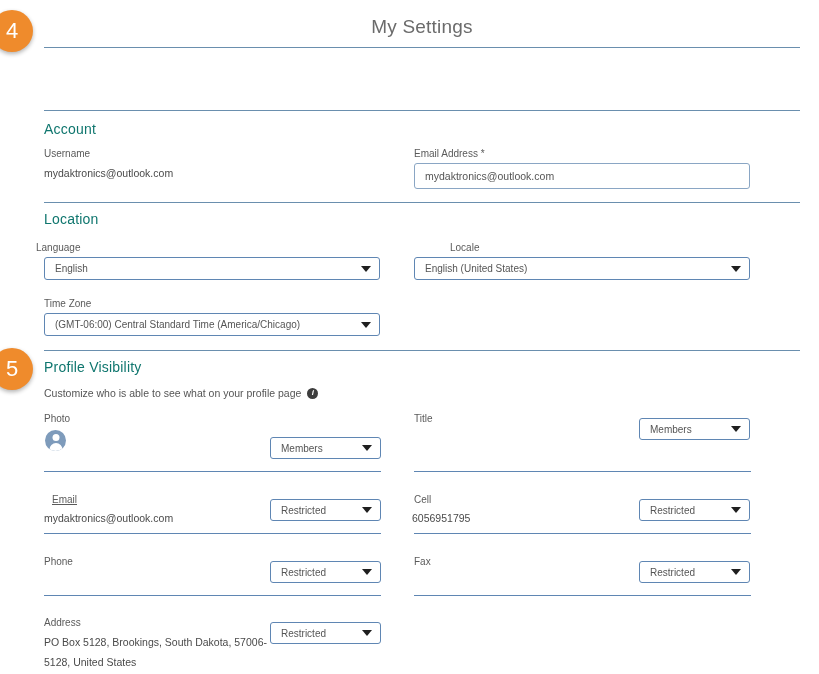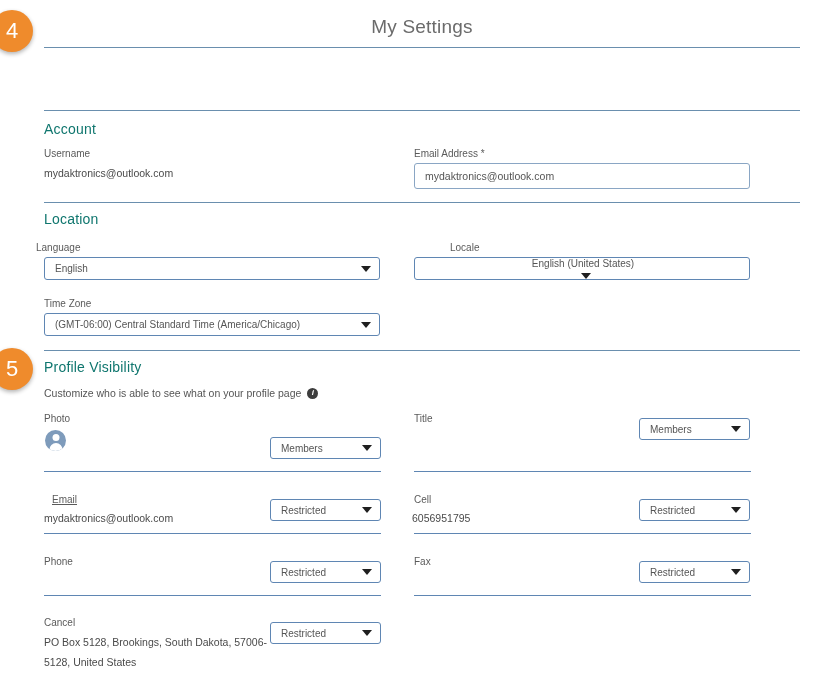--- a/index.html
+++ b/index.html
@@ -163,21 +163,21 @@
   <div class="hr-main" style="top:202px;"></div>
   <div class="section-title" style="top:211px;">Location</div>
 
   <div class="fld-label" style="left:36px; top:242px;">Language</div>
   <div class="select" style="left:44px; top:257px; width:336px; height:23px;">
     <span class="sel-val">English</span>
     <span class="caret"></span>
   </div>
 
   <div class="fld-label" style="left:414px; top:242px;margin-left:36px;">Locale</div>
-  <div class="select" style="left:414px; top:257px; width:336px; height:23px;flex-direction:column;">
+  <div class="select" style="left:414px; top:257px; width:336px; height:23px;">
     <span class="sel-val">English (United States)</span>
     <span class="caret"></span>
   </div>
 
   <div class="fld-label" style="left:44px; top:298px;">Time Zone</div>
   <div class="select" style="left:44px; top:313px; width:336px; height:23px;">
     <span class="sel-val">(GMT-06:00) Central Standard Time (America/Chicago)</span>
     <span class="caret"></span>
   </div>
 
@@ -229,20 +229,20 @@
   </div>
   <div class="divider" style="left:44px; top:595px; width:337px;"></div>
 
   <div class="fld-label" style="left:414px; top:556px;">Fax</div>
   <div class="select" style="left:639px; top:561px; width:111px; height:22px;">
     <span class="sel-val">Restricted</span>
     <span class="caret"></span>
   </div>
   <div class="divider" style="left:414px; top:595px; width:337px;"></div>
 
-  <div class="fld-label" style="left:44px; top:617px;">Cancel</div>
+  <div class="fld-label" style="left:44px; top:617px;">Address</div>
   <div class="fld-value wrap" style="left:44px; top:632px;">PO Box 5128, Brookings, South Dakota, 57006-5128, United States</div>
   <div class="select" style="left:270px; top:622px; width:111px; height:22px;">
     <span class="sel-val">Restricted</span>
     <span class="caret"></span>
   </div>
 
 </div>
 
 </body></html>

